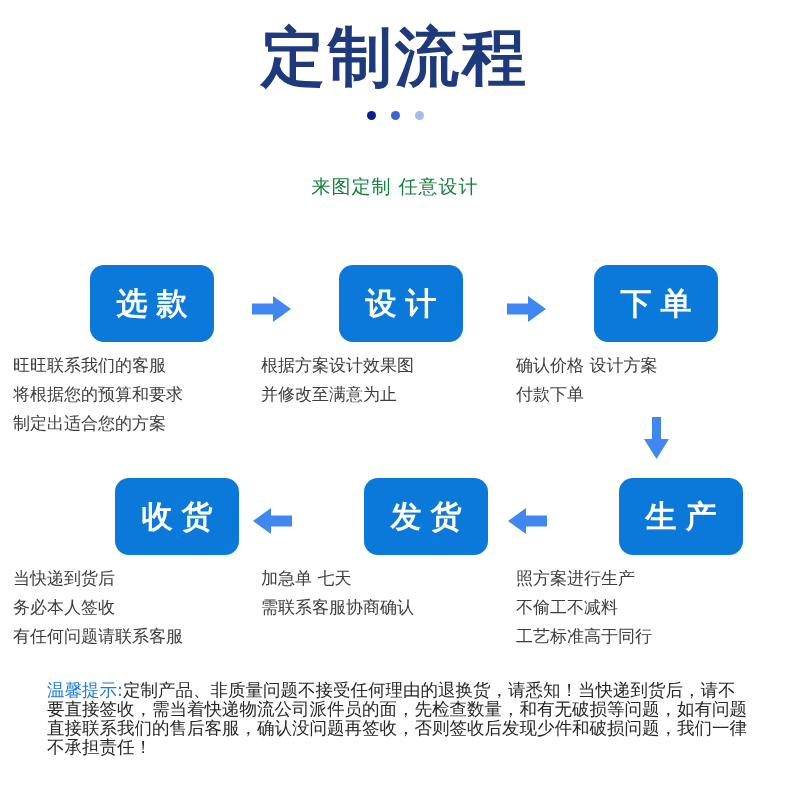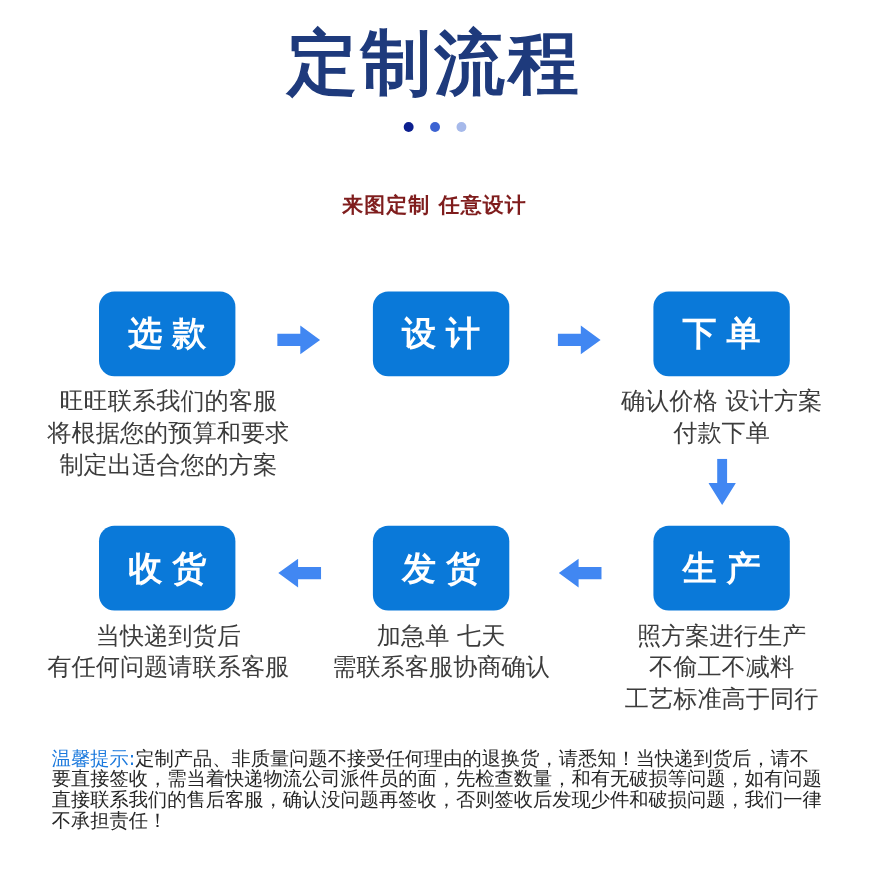--- a/index.html
+++ b/index.html
@@ -27,48 +27,48 @@
   .dot{width:9px;height:9px;border-radius:50%;}
   .dot:nth-child(1){background:var(--c-dot-dark,#0c1f8f);}
   .dot:nth-child(2){background:var(--c-dot-mid,#3c63d2);}
   .dot:nth-child(3){background:var(--c-dot-light,#a6b9ea);}
   .subtitle-en{
     position:absolute;left:0;top:140px;width:790px;text-align:center;
     font-size:16px;letter-spacing:2px;color:var(--c-subtitle-gray,#a6a6a6);
   }
   .tagline{
     position:absolute;left:0;top:174px;width:790px;text-align:center;
-    font-size:19px;font-weight:700;color:#7f1d1d;letter-spacing:1px;
+    font-size:19px;font-weight:400;color:#15803d;letter-spacing:1px;
   }
 
   .step-box{
     position:absolute;width:124px;height:77px;border-radius:14px;
     background:var(--c-box-blue,#0a79d9);
     display:flex;align-items:center;justify-content:center;
     color:#ffffff;font-size:31px;font-weight:700;
     letter-spacing:9px;padding-left:9px;
   }
   .box-r1{top:265px;text-align:right;}
-  .box-r2{top:478px;}
+  .box-r2{top:478px;margin-left:25px;}
   .col1{left:90px;}
   .col2{left:339px;}
   .col3{left:594px;}
 
   .arrow{position:absolute;width:40px;height:28px;}
   .arrow svg{display:block;width:100%;height:100%;}
   .arrow-r1{top:295px;}
   .arrow-r2{top:507px;}
   .gap1{left:252px;}
   .gap2{left:507px;}
   .arrow-down{position:absolute;left:644px;top:417px;width:25px;height:43px;}
   .arrow-down svg{display:block;width:100%;height:100%;}
 
   .step-desc{
-    position:absolute;width:280px;text-align:center;
-    font-size:22px;line-height:29px;color:var(--c-body-text,#3c3c3c);
+    position:absolute;width:280px;
+    font-size:17px;line-height:29px;color:var(--c-body-text,#3c3c3c);
   }
   .desc-r1{top:351px;}
   .desc-r2{top:564px;}
   .dcol1{left:13px;}
   .dcol2{left:261px;}
   .dcol3{left:516px;}
 
   .notice{
     position:absolute;left:47px;top:681px;width:700px;
     font-size:17.5px;line-height:19px;color:#262626;text-align:left;
@@ -103,20 +103,24 @@
     <svg viewBox="0 0 40 28">
         <path d="M0 8.5 L21 8.5 L21 1 L39 14 L21 27 L21 19.5 L0 19.5 Z" fill="#4187f2"></path>
       </svg>
   </div>
 
   <div class="step-desc desc-r1 dcol1">
     <div>旺旺联系我们的客服</div>
     <div>将根据您的预算和要求</div>
     <div>制定出适合您的方案</div>
   </div>
+  <div class="step-desc desc-r1 dcol2">
+    <div>根据方案设计效果图</div>
+    <div>并修改至满意为止</div>
+  </div>
   <div class="step-desc desc-r1 dcol3">
     <div>确认价格 设计方案</div>
     <div>付款下单</div>
   </div>
 
   <div class="arrow-down">
     <svg viewBox="0 0 25 43">
         <path d="M8 0 L17 0 L17 22 L25 22 L12.5 42 L0 22 L8 22 Z" fill="#4187f2"></path>
       </svg>
   </div>
@@ -131,20 +135,21 @@
       </svg>
   </div>
   <div class="arrow arrow-r2 gap2">
     <svg viewBox="0 0 40 28">
         <path d="M40 8.5 L19 8.5 L19 1 L1 14 L19 27 L19 19.5 L40 19.5 Z" fill="#4187f2"></path>
       </svg>
   </div>
 
   <div class="step-desc desc-r2 dcol1">
     <div>当快递到货后</div>
+    <div>务必本人签收</div>
     <div>有任何问题请联系客服</div>
   </div>
   <div class="step-desc desc-r2 dcol2">
     <div>加急单 七天</div>
     <div>需联系客服协商确认</div>
   </div>
   <div class="step-desc desc-r2 dcol3">
     <div>照方案进行生产</div>
     <div>不偷工不减料</div>
     <div>工艺标准高于同行</div>

